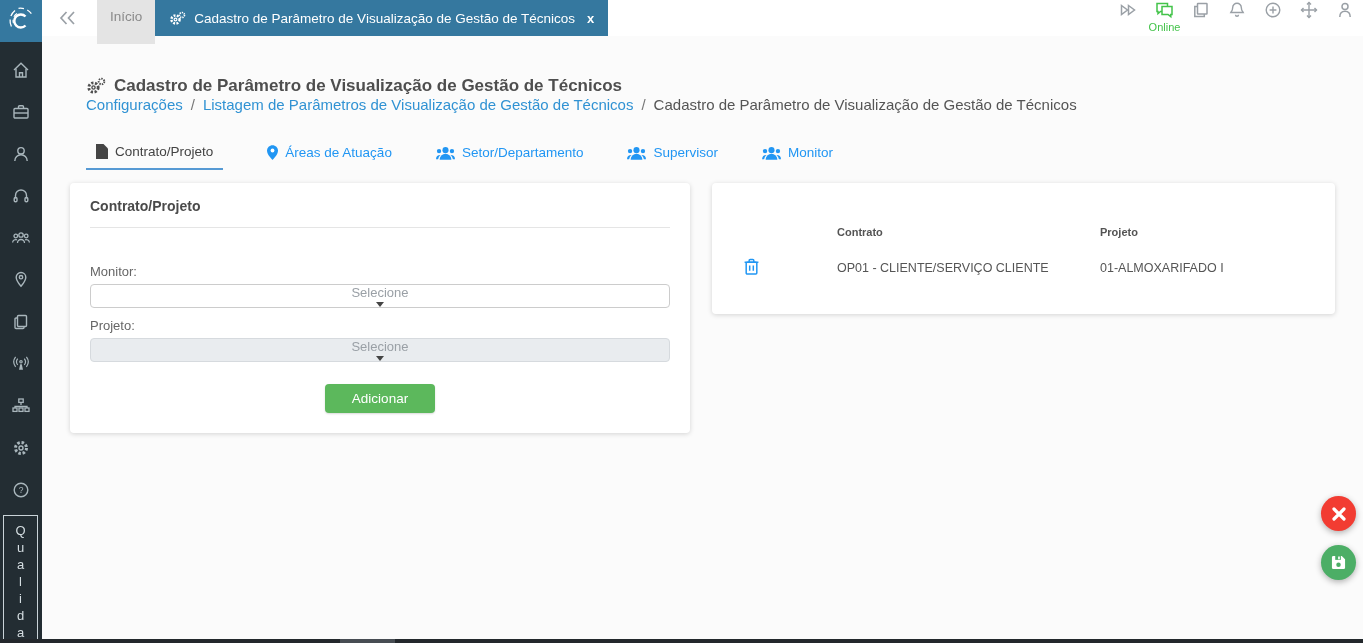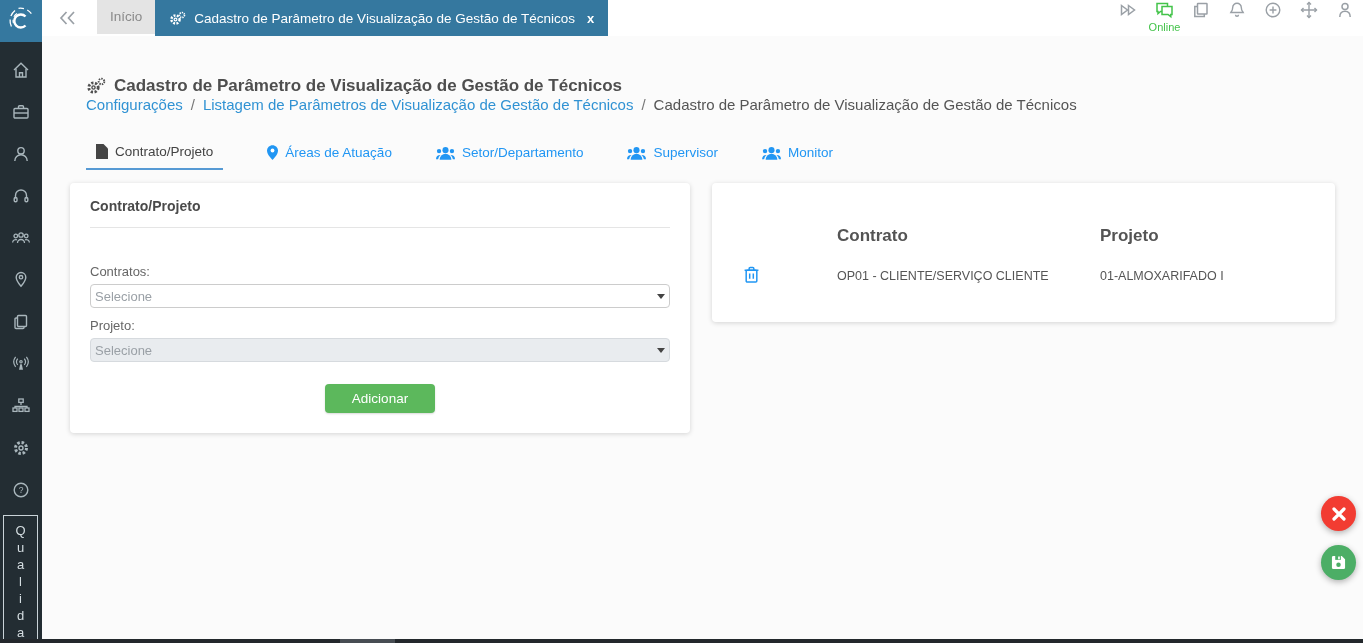--- a/index.html
+++ b/index.html
@@ -15,21 +15,21 @@
   .quality-tab { position:absolute; left:3px; top:515px; width:35px; height:132px;
     border:1px solid #c9d3d8; color:#d4dde1; background:#232d33;
     writing-mode:vertical-rl; text-orientation:upright;
     font-size:13px; letter-spacing:2px; padding-top:7px; text-align:left;
     display:flex; align-items:center; overflow:hidden; cursor:pointer; }
 
   
   .topbar { position:absolute; left:42px; top:0; right:0; height:36px; background:#fff; z-index:4; }
   .collapse-btn { position:absolute; left:15px; top:8px; cursor:pointer; }
   .tab-strip { position:absolute; left:55px; top:0; display:flex; align-items:flex-start; }
-  .tab-inicio { height:34px; background:#e4e4e4; color:#8a8a8a; padding:0 13px; line-height:34px; font-size:13.5px; cursor:pointer; }
+  .tab-inicio { height:44px; background:#e4e4e4; color:#8a8a8a; padding:0 13px; line-height:34px; font-size:13.5px; cursor:pointer; }
   .tab-active { height:36px; background:#35789f; color:#fff; display:flex; align-items:center; gap:8px; padding:0 14px; font-size:13.5px; cursor:pointer; }
   .tab-close { font-weight:bold; margin-left:4px; cursor:pointer; font-size:13px; }
   .top-icons { position:absolute; right:8px; top:0; height:36px; display:flex; gap:16px; }
   .top-icons svg { display:block; cursor:pointer; }
   .chat-wrap { position:relative; }
   .online-label { position:absolute; top:21px; left:50%; transform:translateX(-50%); font-size:11px; color:#43c34a; white-space:nowrap; }
 
   
   .content { position:absolute; left:42px; top:36px; right:0; bottom:0; background:#fbfbfb; }
   .page-head { margin:40px 0 0 44px; }
@@ -46,30 +46,30 @@
   .tab { display:flex; align-items:center; gap:7px; font-size:13.5px; color:#2196f3; padding-bottom:10px; cursor:pointer; }
   .tab.active { color:#434343; border-bottom:2px solid #569ad4; padding:0 10px 9px; }
 
   .cards { margin:13px 0 0 28px; display:flex; gap:22px; align-items:flex-start; }
   .card { background:#fff; border-radius:4px; box-shadow:0 1px 5px rgba(0,0,0,0.16); }
   .card-title { font-size:14px; font-weight:bold; color:#4a4a4a; padding-bottom:13px; border-bottom:1px solid #e5e5e5; }
 
   .card-form { width:620px; padding:15px 20px 20px; }
   .form-area { margin-top:36px; }
   .field-label { font-size:13px; color:#666; margin-bottom:5px; }
-  .select { height:24px; border:1px solid #ccc; border-radius:4px; display:flex; align-items:center; justify-content:space-between; padding:0 4px; font-size:13px; color:#9aa0a6; background:#fff; cursor:pointer; }
+  .select { height:24px; border:1px solid #ccc; border-radius:4px; display:flex; align-items:center; justify-content:space-between; padding:0 11px; font-size:13px; color:#9aa0a6; background:#fff; cursor:pointer;flex-direction:column; }
   .select.disabled { background:#e9ecef; border-color:#d6dade; }
   .field + .field { margin-top:10px; }
   .caret { width:0; height:0; border-left:4px solid transparent; border-right:4px solid transparent; border-top:5px solid #444; }
   .btn-row { margin-top:22px; display:flex; justify-content:center; }
   .btn-add { background:#5cb85c; color:#fff; border:none; border-radius:4px; padding:7px 27px; font-size:13.5px; font-family:"Liberation Sans",sans-serif; cursor:pointer; box-shadow:0 1px 2px rgba(0,0,0,0.15); }
 
   .card-list { width:623px; padding:15px 20px 30px; }
   .list-table { width:100%; border-collapse:collapse; margin-top:28px; }
-  .list-table th { text-align:left; font-size:17px; color:#545454; font-weight:bold; padding-bottom:20px; }
+  .list-table th { text-align:left; font-size:11px; color:#545454; font-weight:bold; padding-bottom:20px; }
   .list-table td { font-size:12.5px; color:#555; padding-bottom:6px; }
   .col-action { width:105px; }
   .col-contrato { width:263px; }
   .trash-btn { cursor:pointer; display:inline-block; padding-left:12px; }
 
   
   .fab { position:absolute; width:35px; height:35px; border-radius:50%; right:7px; display:flex; align-items:center; justify-content:center; box-shadow:0 2px 6px rgba(0,0,0,0.3); cursor:pointer; z-index:6; }
   .fab-cancel { top:496px; background:#f23c32; }
   .fab-save { top:545px; background:#4cae66; }
 
@@ -280,21 +280,21 @@
         <span>Monitor</span>
       </div>
     </div>
 
     <div class="cards">
 
       <section class="card card-form">
         <h2 class="card-title">Contrato/Projeto</h2>
         <div class="form-area">
           <div class="field">
-            <div class="field-label">Contratos:</div>
+            <div class="field-label">Monitor:</div>
             <div class="select">
               <span>Selecione</span>
               <span class="caret"></span>
             </div>
           </div>
           <div class="field">
             <div class="field-label">Projeto:</div>
             <div class="select disabled">
               <span>Selecione</span>
               <span class="caret"></span>

